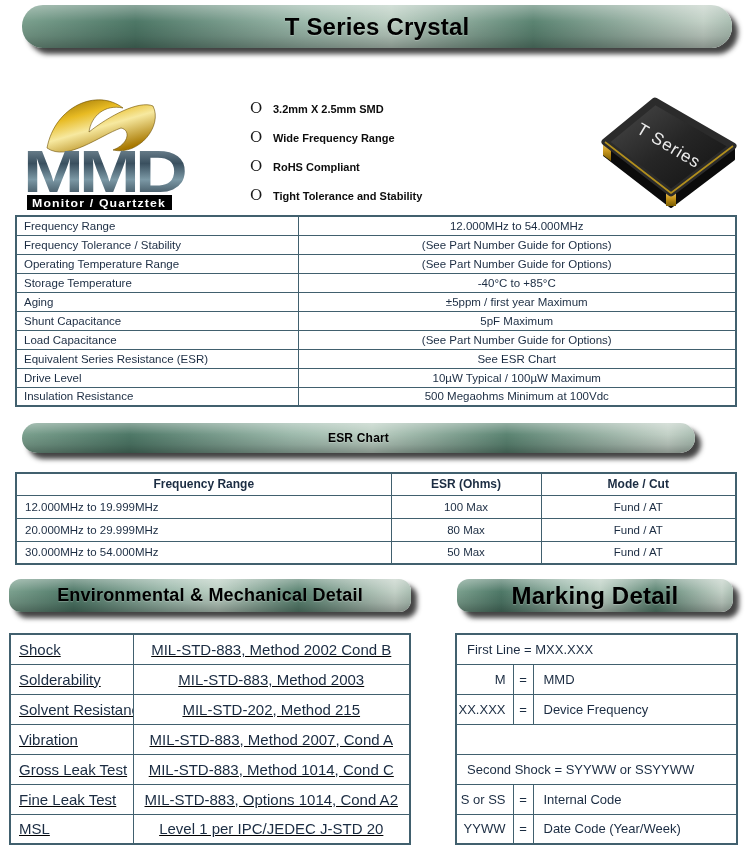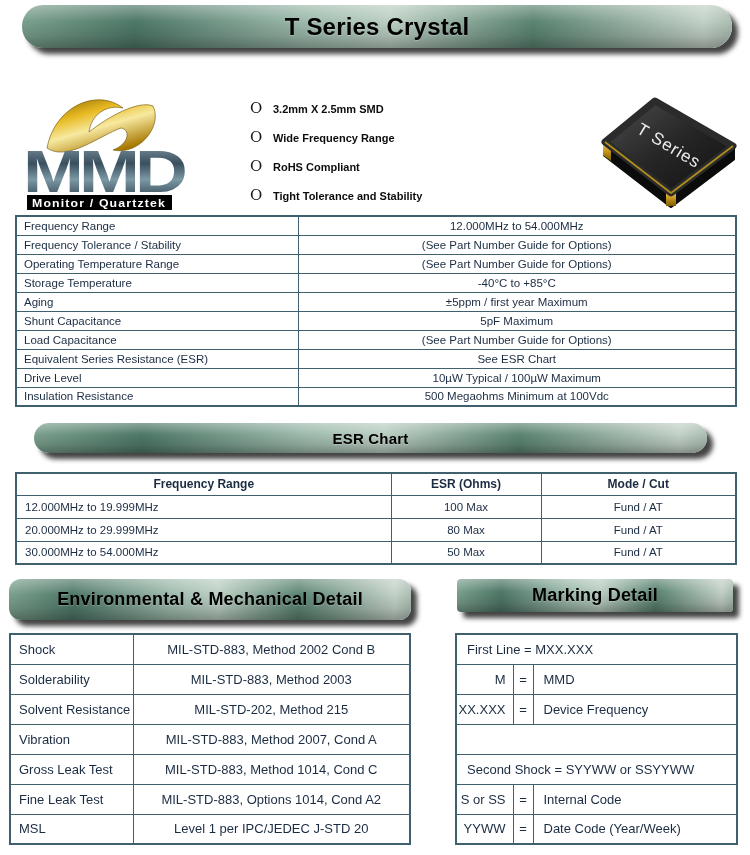--- a/index.html
+++ b/index.html
@@ -13,23 +13,23 @@
   .banner {
     position:absolute; display:flex; align-items:center; justify-content:center;
     color:#000; font-weight:bold; letter-spacing:.2px;
     background:
       linear-gradient(180deg, rgba(255,255,255,.34) 0%, rgba(255,255,255,0) 38%, rgba(0,0,0,.12) 72%, rgba(0,0,0,.30) 100%),
       linear-gradient(90deg, #7ba08e 0%, #4e7867 16%, #9dbaac 40%, #bccfc3 52%, #5b8472 72%, #c3d1c7 96%, #a9bdb1 100%);
     box-shadow: 6px 6px 5px rgba(35,35,35,.85);
     text-shadow: 0 1px 1px rgba(255,255,255,.25);
   }
   #banner-title   { left:22px;  top:5px;   width:710px; height:43px; border-radius:21px; font-size:24px;text-align:center; }
-  #banner-esr     { left:34px;  top:423px; width:673px; height:30px; border-radius:15px; font-size:15px; }
-  #banner-env     { left:9px;   top:579px; width:402px; height:41px; border-radius:12px; font-size:18px; }
-  #banner-marking { left:457px; top:579px; width:276px; height:33px; border-radius:4px; font-size:18px; }
+  #banner-esr     { left:22px;  top:423px; width:673px; height:30px; border-radius:15px; font-size:12px; }
+  #banner-env     { left:9px;   top:579px; width:402px; height:33px; border-radius:12px; font-size:18px; }
+  #banner-marking { left:457px; top:579px; width:276px; height:33px; border-radius:12px; font-size:24px; }
 
   
   #features { position:absolute; left:250px; top:99px; list-style:none; }
   #features li { display:flex; align-items:baseline; height:29px; }
   .bullet { width:23px; font-family:"DejaVu Serif", serif; font-size:15px; color:#1a1a1a; }
   .feature-label { font-weight:bold; font-size:11px; color:#0d0d0d; }
 
   
   #logo    { position:absolute; left:27px;  top:88px; }
   #product { position:absolute; left:593px; top:93px; }
@@ -44,21 +44,21 @@
   .cell-left   { text-align:left; }
   .cell-center { text-align:center; }
 
   #spec-table { left:15px; top:215px; width:720px; font-size:11.5px; }
   #spec-table td { height:19px; padding:0 7px; }
 
   #esr-table { left:15px; top:472px; width:720px; font-size:11.5px; }
   #esr-table th { height:22px; font-weight:bold; text-align:center; font-size:12px; }
   #esr-table td { height:23px; padding:0 8px; }
 
-  #env-table { left:9px; top:633px; width:400px; font-size:13px; }
+  #env-table { left:9px; top:633px; width:400px; font-size:15px;text-decoration:underline; }
   #env-table td { height:30px; padding:0 8px; }
 
   #marking-table { left:455px; top:633px; width:281px; font-size:13px; }
   #marking-table td { height:30px; }
   .mk-symbol  { text-align:right; padding-right:7px; }
   .mk-eq      { text-align:center; }
   .mk-meaning { text-align:left; padding-left:10px; }
   .mk-section { text-align:left; padding-left:10px; }
 </style>
 </head>

